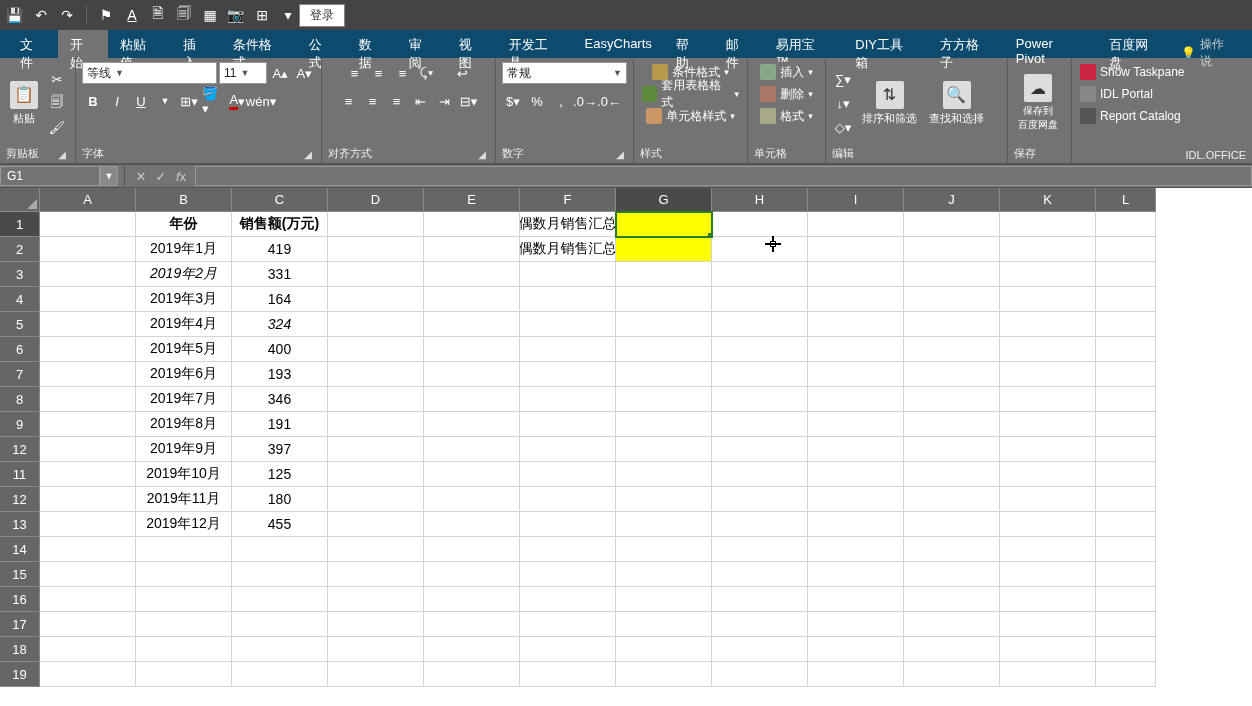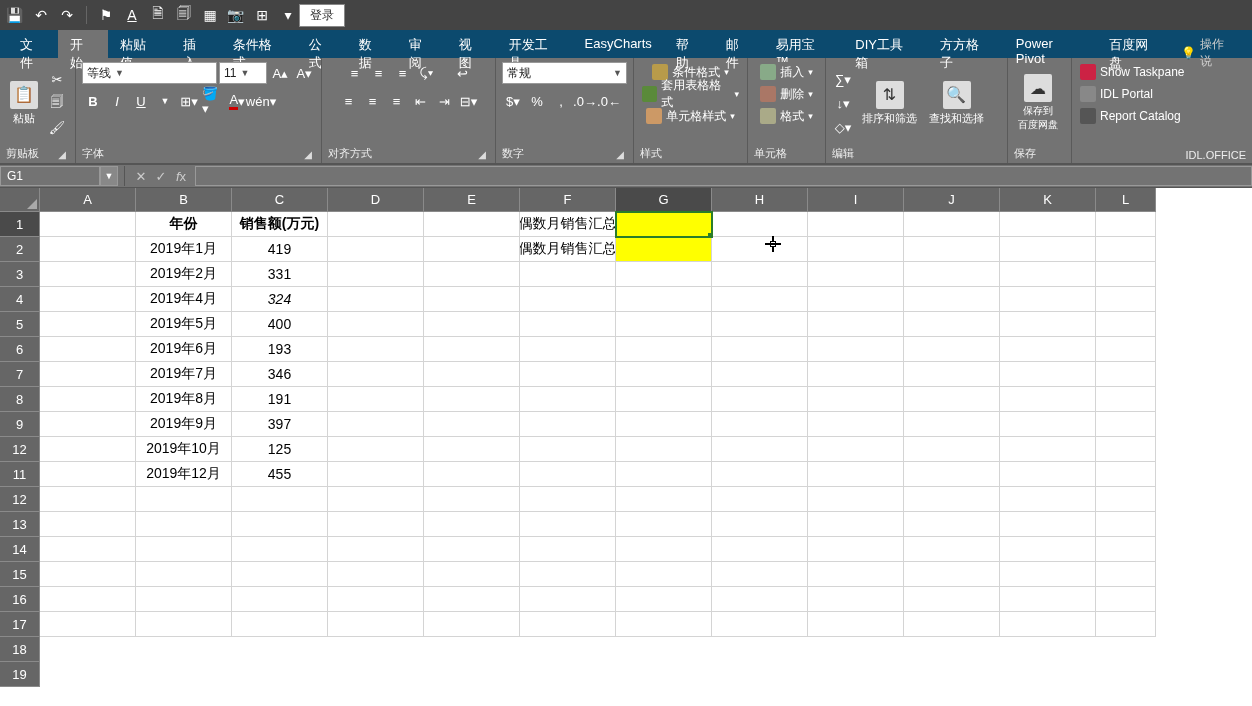--- a/index.html
+++ b/index.html
@@ -357,22 +357,36 @@
         <div class="cell" style="width: 96px;">偶数月销售汇总</div>
         <div class="cell yellow" style="width: 96px;"></div>
         <div class="cell" style="width: 96px;"></div>
         <div class="cell" style="width: 96px;"></div>
         <div class="cell" style="width: 96px;"></div>
         <div class="cell" style="width: 96px;"></div>
         <div class="cell" style="width: 60px;"></div>
       </div>
       <div class="grid-row">
         <div class="cell" style="width: 96px;"></div>
-        <div class="cell" style="width: 96px;">2019年2月</div>
+        <div class="cell" style="width: 96px; font-style: italic;">2019年2月</div>
         <div class="cell" style="width: 96px;">331</div>
+        <div class="cell" style="width: 96px;"></div>
+        <div class="cell" style="width: 96px;"></div>
+        <div class="cell" style="width: 96px;"></div>
+        <div class="cell" style="width: 96px;"></div>
+        <div class="cell" style="width: 96px;"></div>
+        <div class="cell" style="width: 96px;"></div>
+        <div class="cell" style="width: 96px;"></div>
+        <div class="cell" style="width: 96px;"></div>
+        <div class="cell" style="width: 60px;"></div>
+      </div>
+      <div class="grid-row">
+        <div class="cell" style="width: 96px;"></div>
+        <div class="cell" style="width: 96px;">2019年3月</div>
+        <div class="cell" style="width: 96px;">164</div>
         <div class="cell" style="width: 96px;"></div>
         <div class="cell" style="width: 96px;"></div>
         <div class="cell" style="width: 96px;"></div>
         <div class="cell" style="width: 96px;"></div>
         <div class="cell" style="width: 96px;"></div>
         <div class="cell" style="width: 96px;"></div>
         <div class="cell" style="width: 96px;"></div>
         <div class="cell" style="width: 96px;"></div>
         <div class="cell" style="width: 60px;"></div>
       </div>
@@ -469,20 +483,34 @@
         <div class="cell" style="width: 96px;"></div>
         <div class="cell" style="width: 96px;"></div>
         <div class="cell" style="width: 96px;"></div>
         <div class="cell" style="width: 96px;"></div>
         <div class="cell" style="width: 96px;"></div>
         <div class="cell" style="width: 96px;"></div>
         <div class="cell" style="width: 60px;"></div>
       </div>
       <div class="grid-row">
         <div class="cell" style="width: 96px;"></div>
+        <div class="cell" style="width: 96px;">2019年11月</div>
+        <div class="cell" style="width: 96px;">180</div>
+        <div class="cell" style="width: 96px;"></div>
+        <div class="cell" style="width: 96px;"></div>
+        <div class="cell" style="width: 96px;"></div>
+        <div class="cell" style="width: 96px;"></div>
+        <div class="cell" style="width: 96px;"></div>
+        <div class="cell" style="width: 96px;"></div>
+        <div class="cell" style="width: 96px;"></div>
+        <div class="cell" style="width: 96px;"></div>
+        <div class="cell" style="width: 60px;"></div>
+      </div>
+      <div class="grid-row">
+        <div class="cell" style="width: 96px;"></div>
         <div class="cell" style="width: 96px;">2019年12月</div>
         <div class="cell" style="width: 96px;">455</div>
         <div class="cell" style="width: 96px;"></div>
         <div class="cell" style="width: 96px;"></div>
         <div class="cell" style="width: 96px;"></div>
         <div class="cell" style="width: 96px;"></div>
         <div class="cell" style="width: 96px;"></div>
         <div class="cell" style="width: 96px;"></div>
         <div class="cell" style="width: 96px;"></div>
         <div class="cell" style="width: 96px;"></div>

